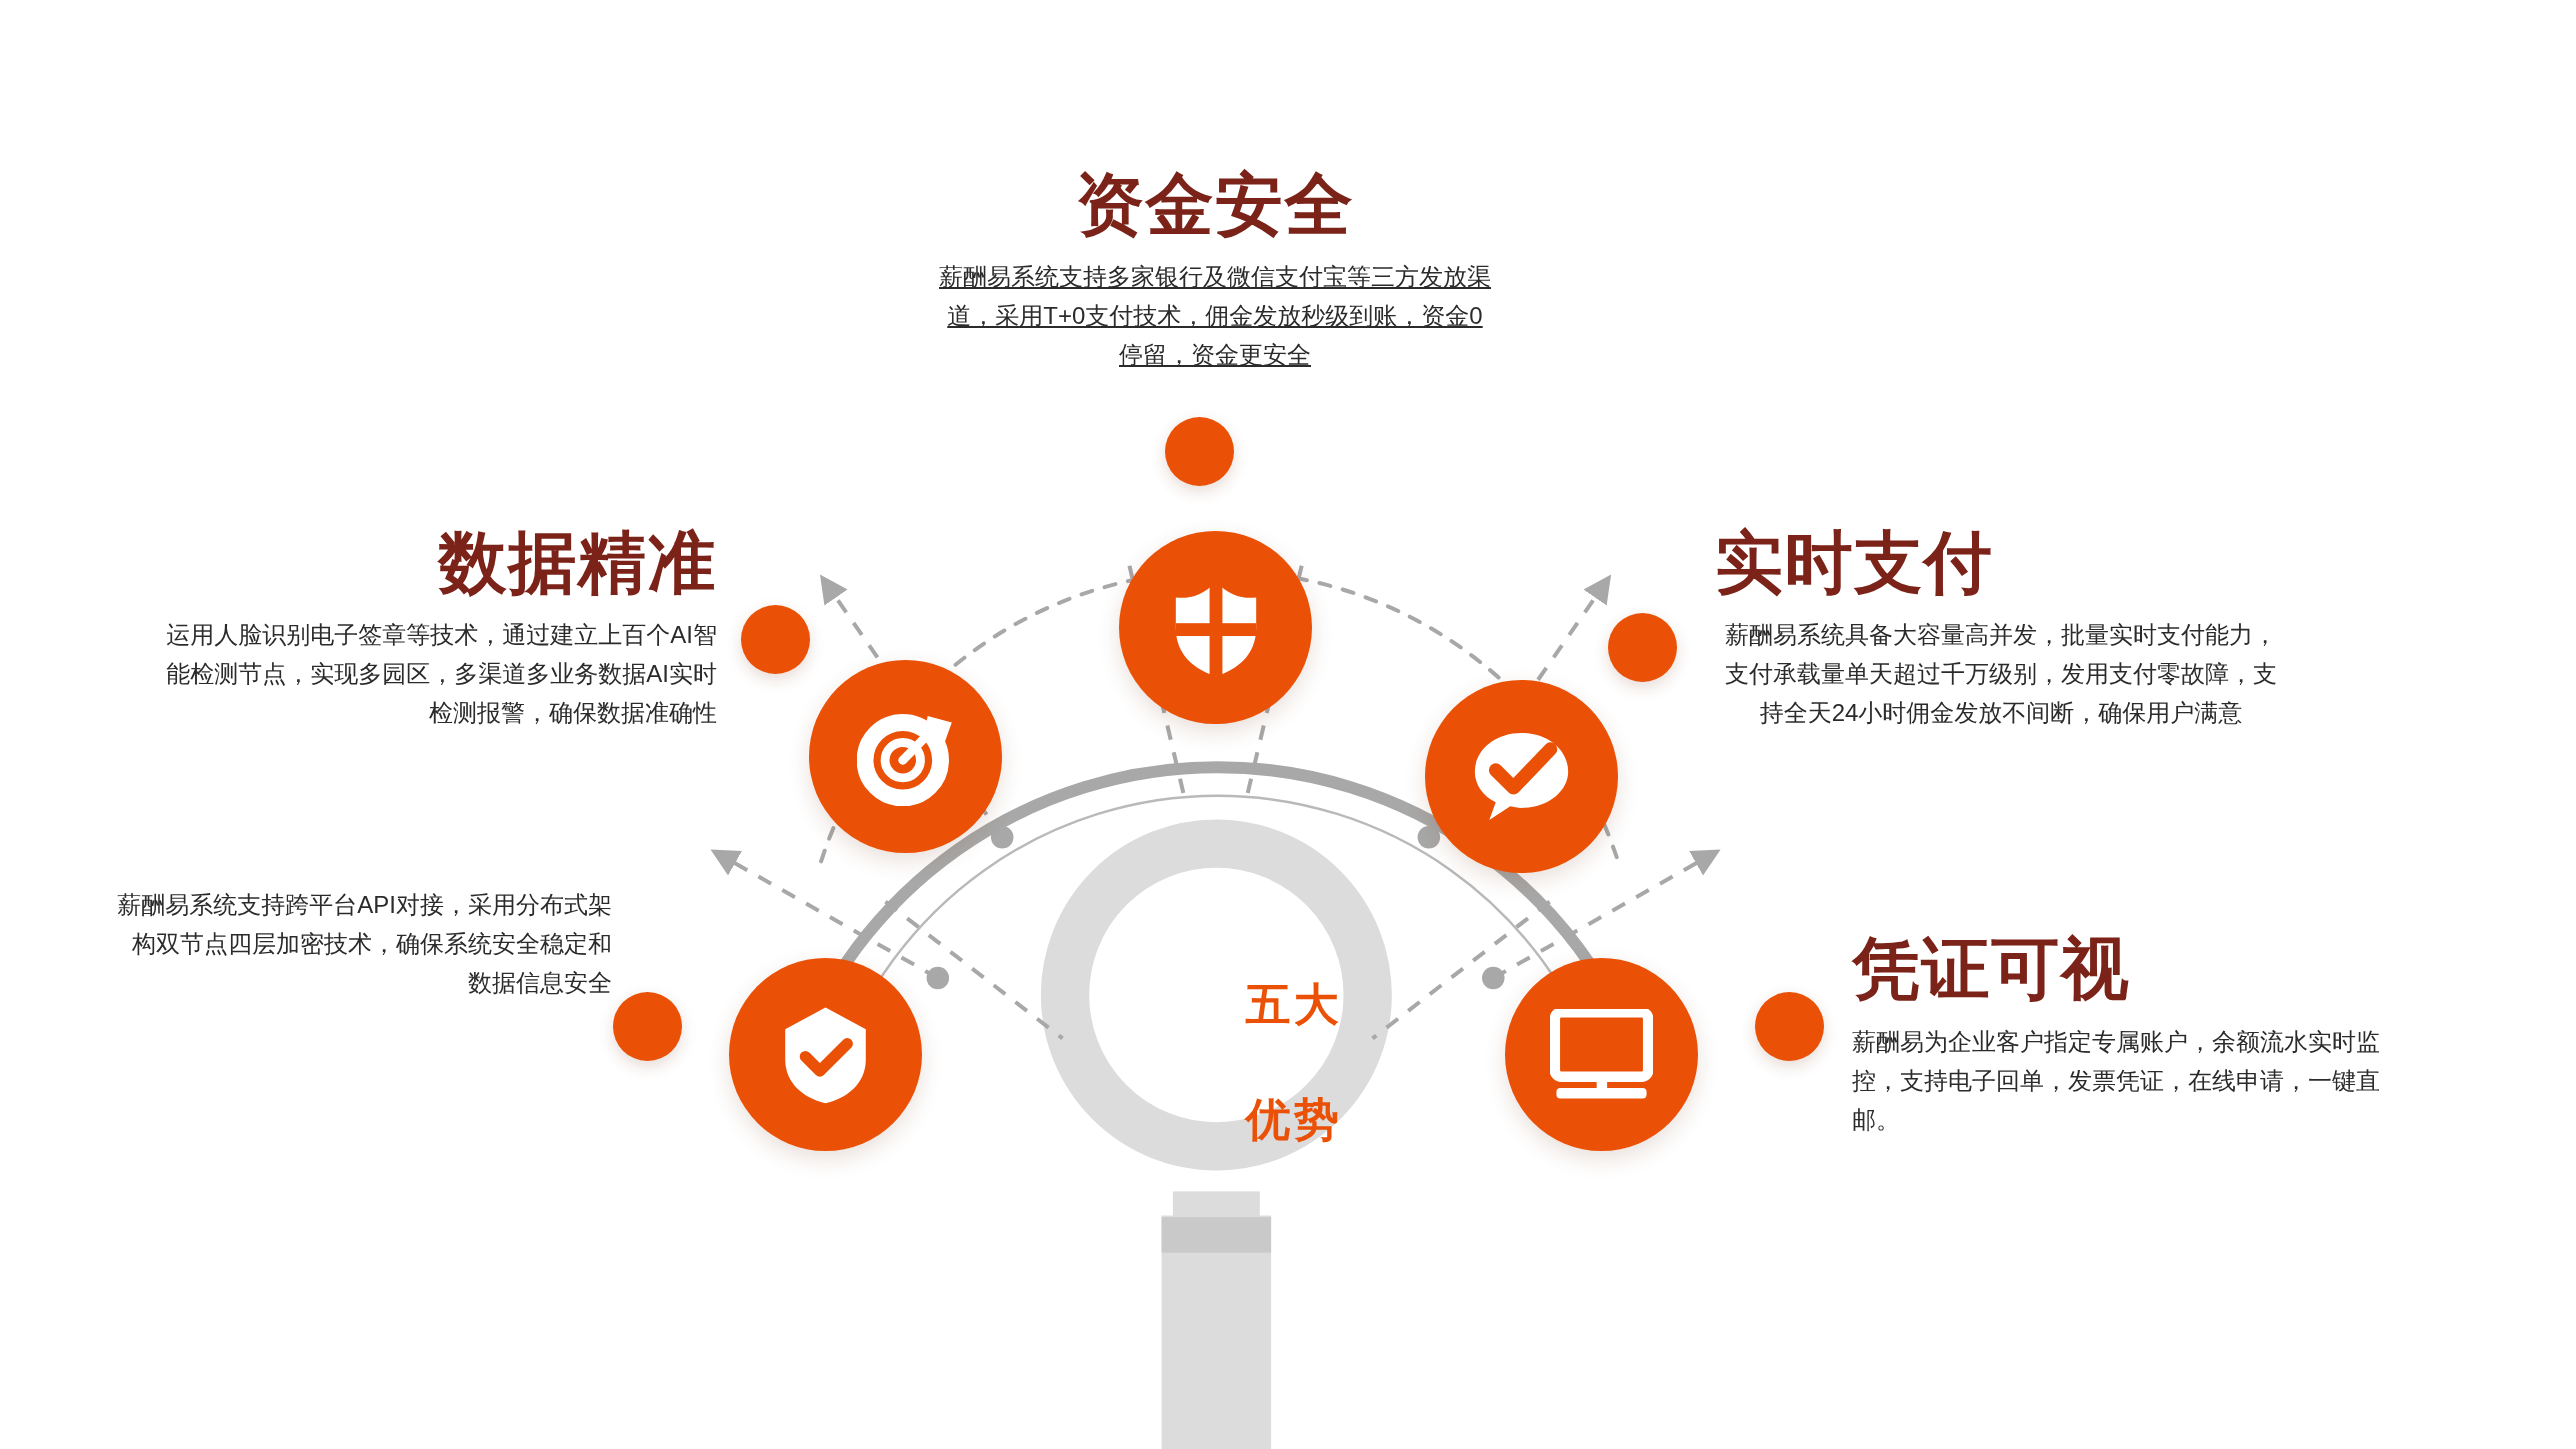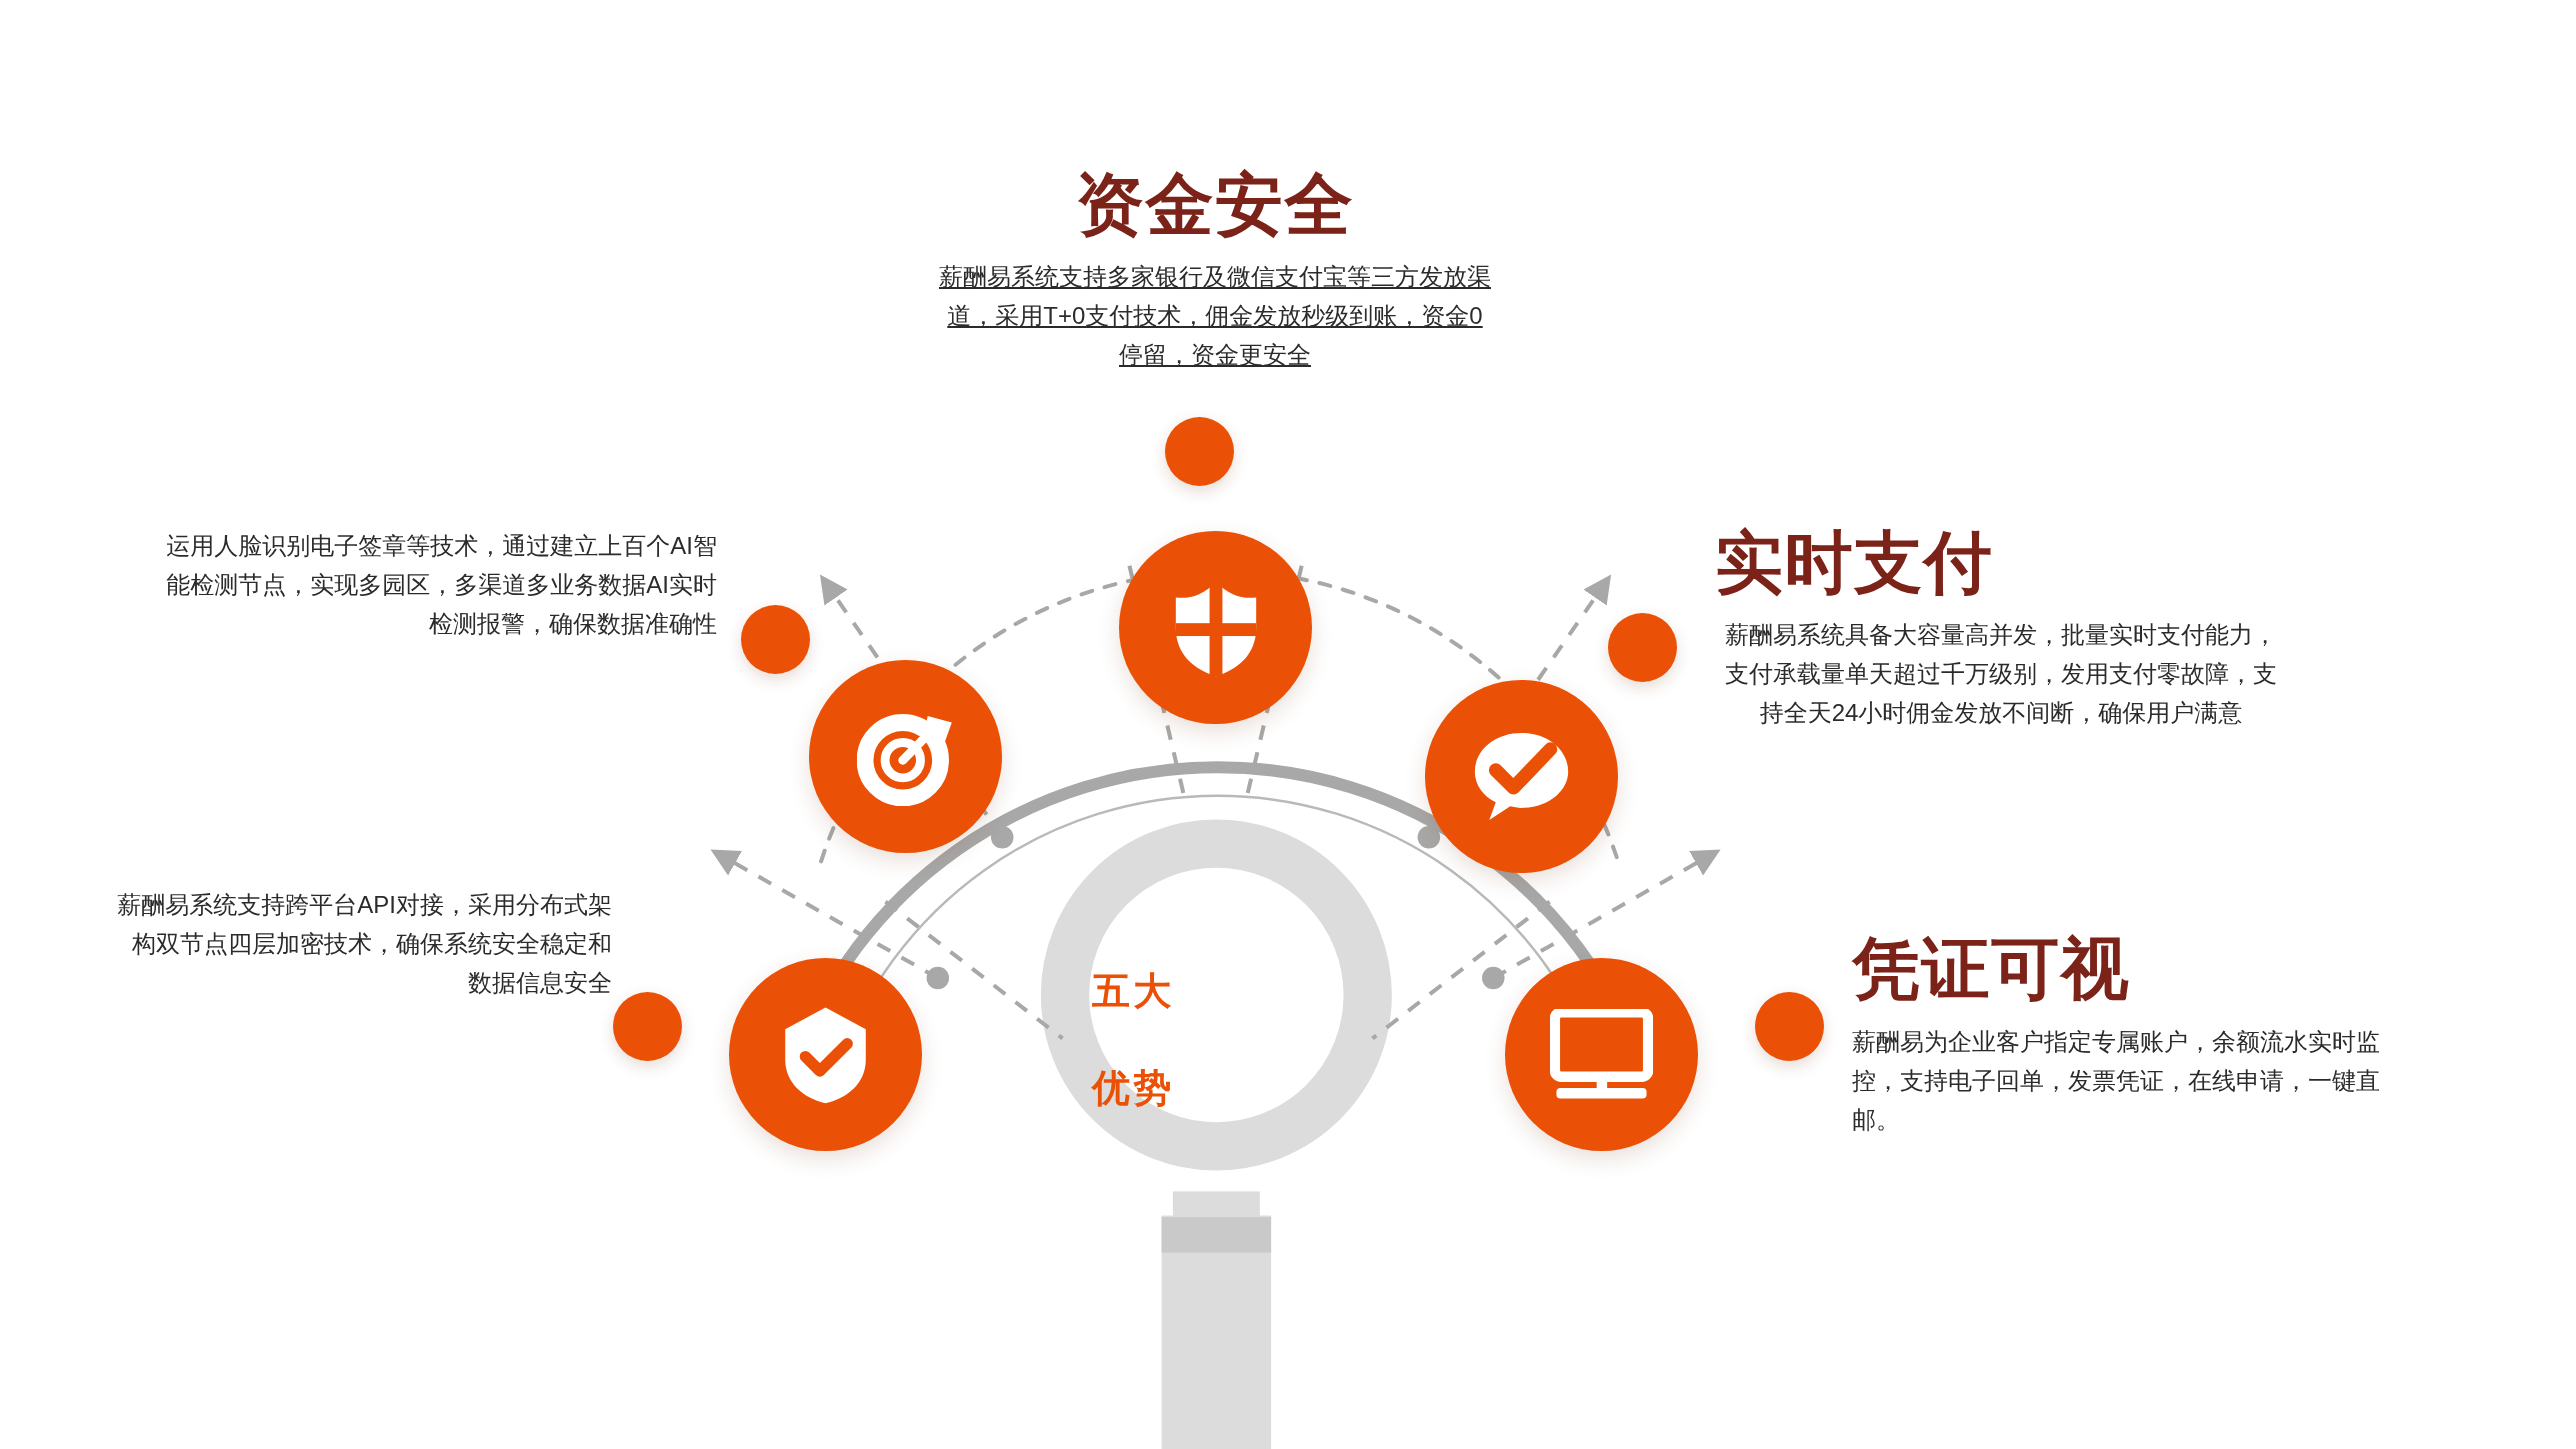--- a/index.html
+++ b/index.html
@@ -50,23 +50,23 @@
     color:#2b2b2b;
     font-weight:500;
   }
   .ta-right{text-align:right;}
   .ta-left{text-align:left;}
   .ta-center{text-align:center;}
 
   
   #center-label{
     position:absolute;
-    text-align:left;
+    text-align:right;
     color:#ea5106;
-    font-size:38px;
+    font-size:45px;
     font-weight:bold;
     line-height:1.28;
     letter-spacing:3.2px;
     white-space:pre-line;
   }
 </style>
 </head>
 <body>
 
 <div id="stage">
@@ -173,20 +173,21 @@
   <div class="accent-dot" style="left:1608px;top:613px;width:69px;height:69px;"></div>
   <div class="accent-dot" style="left:613px;top:992px;width:69px;height:69px;"></div>
   <div class="accent-dot" style="left:1755px;top:992px;width:69px;height:69px;"></div>
 
   <div class="block ta-center" style="left:877px;top:169px;width:676px;">
     <h3>资金安全</h3>
     <p style="width:555px;margin:0 auto;text-decoration:underline;">薪酬易系统支持多家银行及微信支付宝等三方发放渠道，采用T+0支付技术，佣金发放秒级到账，资金0停留，资金更安全</p>
   </div>
 
   <div class="block ta-right" style="left:105px;top:527px;width:612px;">
+    <h3>数据精准</h3>
     <p style="width:564px;margin-left:auto;">运用人脸识别电子签章等技术，通过建立上百个AI智能检测节点，实现多园区，多渠道多业务数据AI实时检测报警，确保数据准确性</p>
   </div>
 
   <div class="block ta-left" style="left:1715px;top:527px;width:628px;">
     <h3>实时支付</h3>
     <p style="width:572px;text-align:center;">薪酬易系统具备大容量高并发，批量实时支付能力，支付承载量单天超过千万级别，发用支付零故障，支持全天24小时佣金发放不间断，确保用户满意</p>
   </div>
 
   <div class="block ta-right" style="left:81px;top:886px;width:531px;">
     <p style="width:499px;margin-left:auto;">薪酬易系统支持跨平台API对接，采用分布式架构双节点四层加密技术，确保系统安全稳定和数据信息安全</p>

